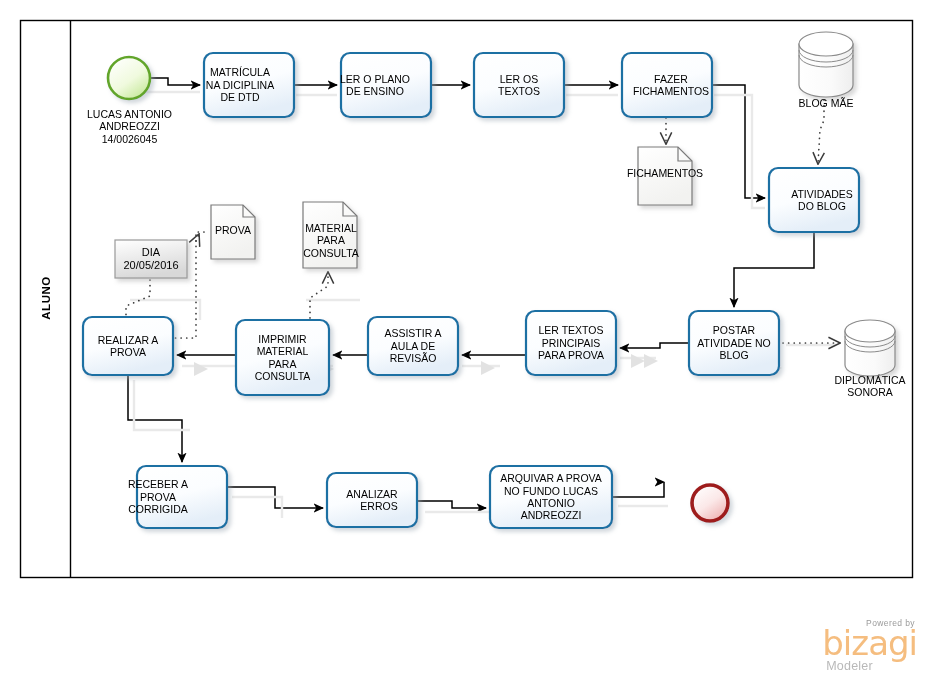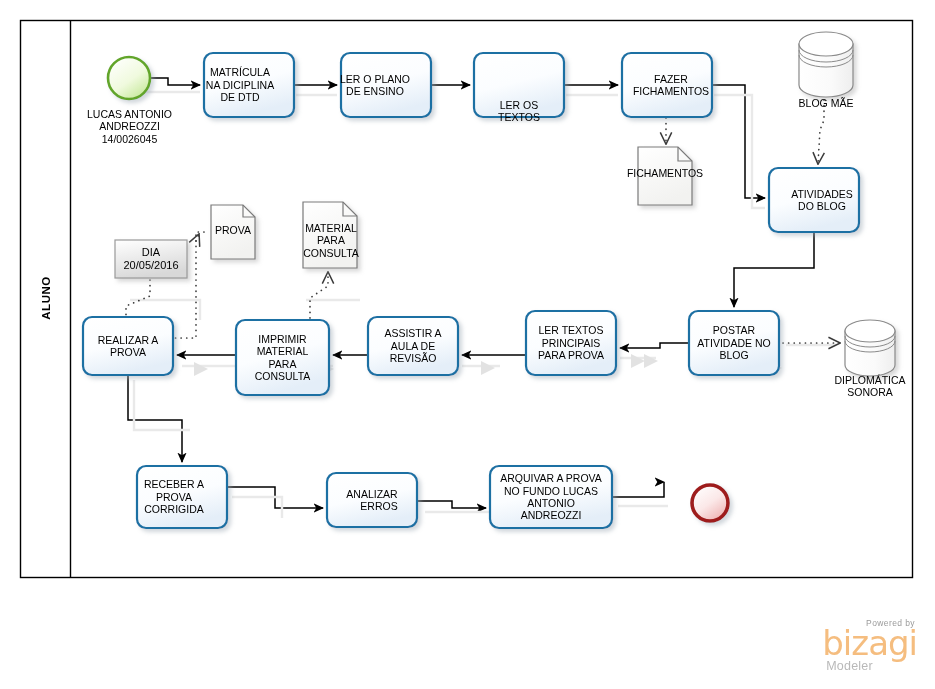--- a/index.html
+++ b/index.html
@@ -282,42 +282,42 @@
   </svg>
 
   <div class="lane-title" style="left: 20px; top: 292px; width: 52px; text-align:center;">ALUNO</div>
 
   <div id="task-layer">
       <div class="node-label task-label" style="left: 204px; top: 53px; width: 72px; height: 64px; display: flex; align-items: center; justify-content: center;">MATRÍCULA
 NA DICIPLINA
 DE DTD</div>
       <div class="node-label task-label" style="left: 330px; top: 53px; width: 90px; height: 64px; display: flex; align-items: center; justify-content: center;">LER O PLANO
 DE ENSINO</div>
-      <div class="node-label task-label" style="left: 474px; top: 53px; width: 90px; height: 64px; display: flex; align-items: center; justify-content: center; margin-top: 26px;">LER OS
+      <div class="node-label task-label" style="left: 474px; top: 53px; width: 90px; height: 64px; display: flex; align-items: center; justify-content: center;">LER OS
 TEXTOS</div>
       <div class="node-label task-label" style="left: 622px; top: 53px; width: 98px; height: 64px; display: flex; align-items: center; justify-content: center;">FAZER
 FICHAMENTOS</div>
       <div class="node-label task-label" style="left: 777px; top: 168px; width: 90px; height: 64px; display: flex; align-items: center; justify-content: center;">ATIVIDADES
 DO BLOG</div>
       <div class="node-label task-label" style="left: 689px; top: 311px; width: 90px; height: 64px; display: flex; align-items: center; justify-content: center;">POSTAR
 ATIVIDADE NO
 BLOG</div>
       <div class="node-label task-label" style="left: 526px; top: 311px; width: 90px; height: 64px; display: flex; align-items: center; justify-content: center;">LER TEXTOS
 PRINCIPAIS
 PARA PROVA</div>
       <div class="node-label task-label" style="left: 368px; top: 317px; width: 90px; height: 58px; display: flex; align-items: center; justify-content: center;">ASSISTIR A
 AULA DE
 REVISÃO</div>
       <div class="node-label task-label" style="left: 236px; top: 320px; width: 93px; height: 75px; display: flex; align-items: center; justify-content: center;">IMPRIMIR
 MATERIAL
 PARA
 CONSULTA</div>
       <div class="node-label task-label" style="left: 83px; top: 317px; width: 90px; height: 58px; display: flex; align-items: center; justify-content: center;">REALIZAR A
 PROVA</div>
-      <div class="node-label task-label" style="left: 137px; top: 466px; width: 74px; height: 62px; display: flex; align-items: center; justify-content: center;">RECEBER A
+      <div class="node-label task-label" style="left: 121px; top: 466px; width: 74px; height: 62px; display: flex; align-items: center; justify-content: center;">RECEBER A
 PROVA
 CORRIGIDA</div>
       <div class="node-label task-label" style="left: 327px; top: 473px; width: 90px; height: 54px; display: flex; align-items: center; justify-content: center; text-align: right;">ANALIZAR
 ERROS</div>
       <div class="node-label task-label" style="left: 490px; top: 466px; width: 122px; height: 62px; display: flex; align-items: center; justify-content: center;">ARQUIVAR A PROVA
 NO FUNDO LUCAS
 ANTONIO
 ANDREOZZI</div>
     </div>
 

